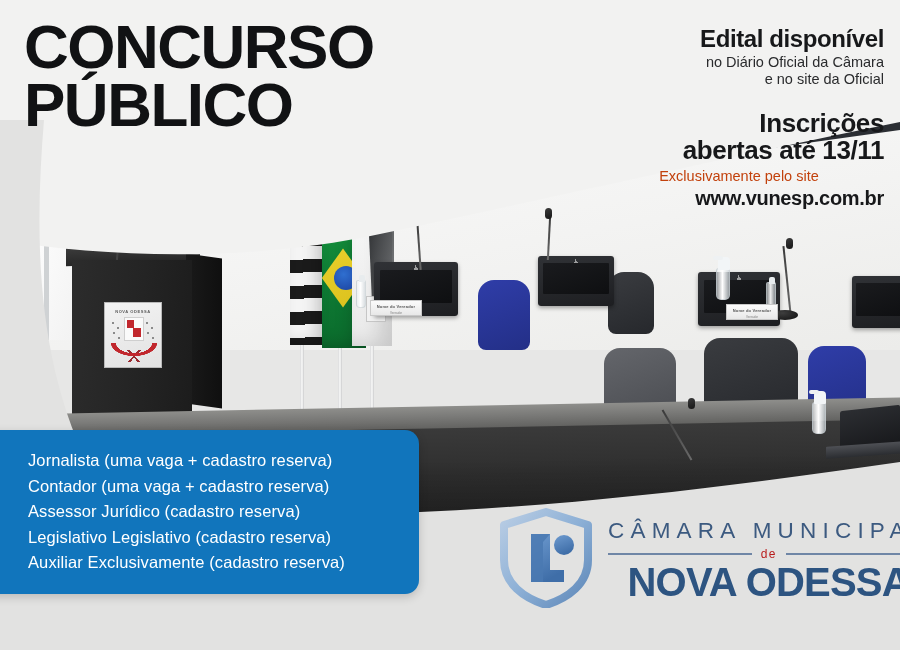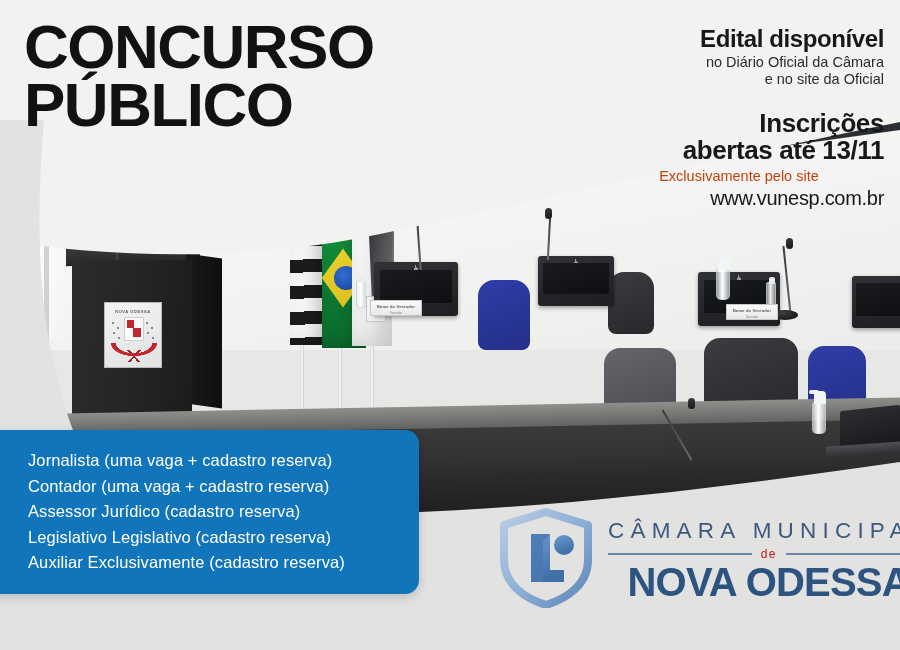--- a/index.html
+++ b/index.html
@@ -349,21 +349,21 @@
     font-size: 14.5px; font-weight: 400; line-height: 1.18; margin-top: 3px; color:#2a2b2d;
   }
   .rb-h2 {
     font-size: 26px; font-weight: 700; letter-spacing: -0.4px; line-height: 1.04;
     margin-top: 22px;
   }
   .rb-sub2 {
     font-size: 14.5px; font-weight: 400; line-height:1.2; margin-top: 4px; color:#c2410c;text-align:center;
   }
   .rb-url {
-    font-size: 20px; font-weight: 400; letter-spacing: -0.3px; line-height:1.1;
+    font-size: 20px; font-weight: 700; letter-spacing: -0.3px; line-height:1.1;
     margin-top: 1px; color:#17181a;
   }
 
   
   .jobs-box {
     position: absolute; left: -18px; top: 430px;
     width: 437px; padding: 18px 22px 18px 46px;
     background: #1175bc;
     border-radius: 0 14px 14px 0;
     box-shadow: 0 3px 10px rgba(0,0,0,.18);

